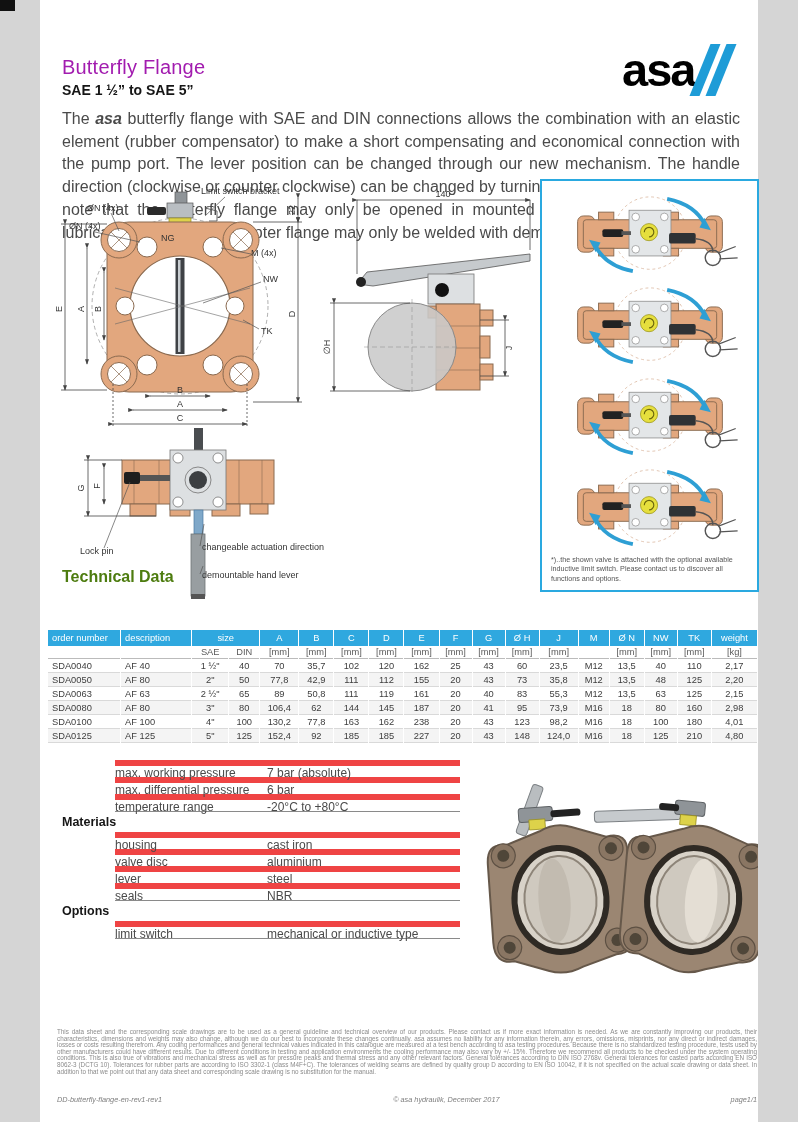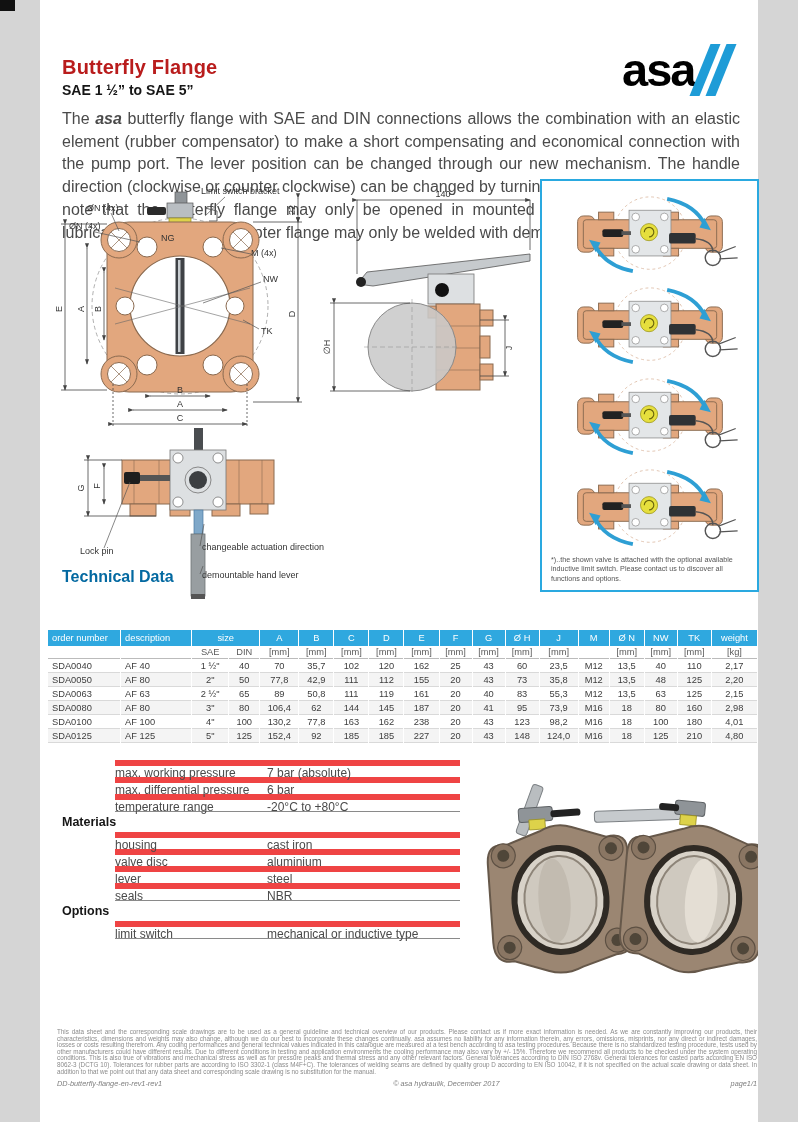--- a/index.html
+++ b/index.html
@@ -2,21 +2,21 @@
 <html><head>
 <meta charset="utf-8">
 <style>
   *{margin:0;padding:0;box-sizing:border-box}
   html,body{background:#fff}
   body{width:798px;height:1122px;position:relative;font-family:"Liberation Sans",sans-serif;overflow:hidden;color:#333}
   .side-bar{position:absolute;top:0;width:40px;height:1122px;background:#d5d5d5}
   .side-bar.left{left:0}.side-bar.right{right:0}
   .scan-artifact{position:absolute;left:0;top:0;width:15px;height:11px;background:#111}
 
-  .doc-title{position:absolute;left:62px;top:56px;font-size:20px;font-weight:bold;color:#b91c1c;letter-spacing:.2px}
+  .doc-title{position:absolute;left:62px;top:56px;font-size:20px;font-weight:normal;color:#a21caf;letter-spacing:.2px}
   .doc-subtitle{position:absolute;left:62px;top:82px;font-size:14px;font-weight:bold;color:#161616}
 
   .logo{position:absolute;left:622px;top:48px;width:130px;height:56px;display:flex;align-items:flex-start}
   .logo-text{font-size:47px;font-weight:800;color:#000;line-height:44px;letter-spacing:-2px}
   .logo-slashes{display:flex;gap:6px;margin-left:6px;margin-top:-4px}
   .logo-slash{width:10px;height:52px;background:#1e9cd7;transform:skewX(-22deg)}
 
   .intro{position:absolute;left:62px;top:108px;width:678px;font-size:16px;line-height:1.42;text-align:justify;color:#4a4a4a}
   .intro b{font-style:italic}
 
@@ -26,40 +26,40 @@
   #side-view{left:300px;top:186px;width:240px;height:208px}
   #lever-view{left:64px;top:424px;width:266px;height:178px}
 
   .valve-box{position:absolute;left:540px;top:179px;width:219px;height:413px;border:2px solid #2aa9e0;background:#fff;padding:7px 9px;display:flex;flex-direction:column}
   .valve-title{font-size:13.5px;color:#4d4d4d;line-height:1.22}
   .valve-title sup{font-size:8px}
   .valve-items{flex:1;display:flex;flex-direction:column;justify-content:space-around;align-items:center;padding:2px 0}
   .valve-item{width:196px;height:80px}
   .valve-footnote{font-size:7.2px;color:#555;line-height:1.3}
 
-  .tech-heading{position:absolute;left:62px;top:568px;font-size:16px;font-weight:bold;color:#0369a1}
+  .tech-heading{position:absolute;left:62px;top:568px;font-size:16px;font-weight:bold;color:#4d7c0f}
   .tech-table{position:absolute;left:47px;top:630px;width:711px;border-collapse:separate;border-spacing:1px 0;table-layout:fixed;font-size:9.3px}
   .tech-table th{background:#2fa8df;color:#fff;font-weight:normal;height:16px;text-align:center;padding:0 2px;white-space:nowrap;overflow:hidden}
   .tech-table td{height:14px;text-align:center;color:#3d3d3d;padding:0 2px;border-bottom:1px solid #d9d9d9;white-space:nowrap}
   .tech-table .units td{color:#5a5a5a;border-bottom:1px solid #bbb;height:13px}
   .tech-table .al{text-align:left;padding-left:4px}
   .tech-table tbody tr:nth-child(even) td{background:#f4f4f4}
 
   #specs{position:absolute;left:0;top:760px;width:475px}
   .spec-heading{margin-left:62px;font-size:12.5px;font-weight:bold;color:#161616;padding:3px 0 3px 0}
   .spec-rows{margin-left:115px;width:345px;border-bottom:1px solid #8a8a8a}
   .spec-row{display:flex;border-top:6px solid #ef4444;height:17px;align-items:flex-start;font-size:12px;color:#4a4a4a}
   .spec-label{width:152px}
   .spec-value{flex:1}
 
   #photos{left:482px;top:780px;width:276px;height:200px}
 
   .footer{position:absolute;left:57px;top:1029px;width:700px}
   .disclaimer{font-size:6.3px;line-height:1.05;color:#8b8b8b;text-align:justify}
-  .footer-meta{display:flex;justify-content:space-between;margin-top:4px;font-size:7.3px;font-style:italic;color:#7d7d7d}
+  .footer-meta{display:flex;justify-content:space-between;margin-top:20px;font-size:7.3px;font-style:italic;color:#7d7d7d}
   .footer-meta .center{flex:1;text-align:center}
 
   text{font-family:"Liberation Sans",sans-serif}
   .lbl{font-size:9px;fill:#333}
   .dim{stroke:#444;stroke-width:.8;fill:none}
   .lead{stroke:#555;stroke-width:.7;fill:none}
   .copper{fill:#e2a77e;stroke:#8a6a50;stroke-width:1}
   .hole{fill:#fff;stroke:#8a6a50;stroke-width:1}
   .gray{fill:#dde0e2;stroke:#777;stroke-width:.8}
 </style>

